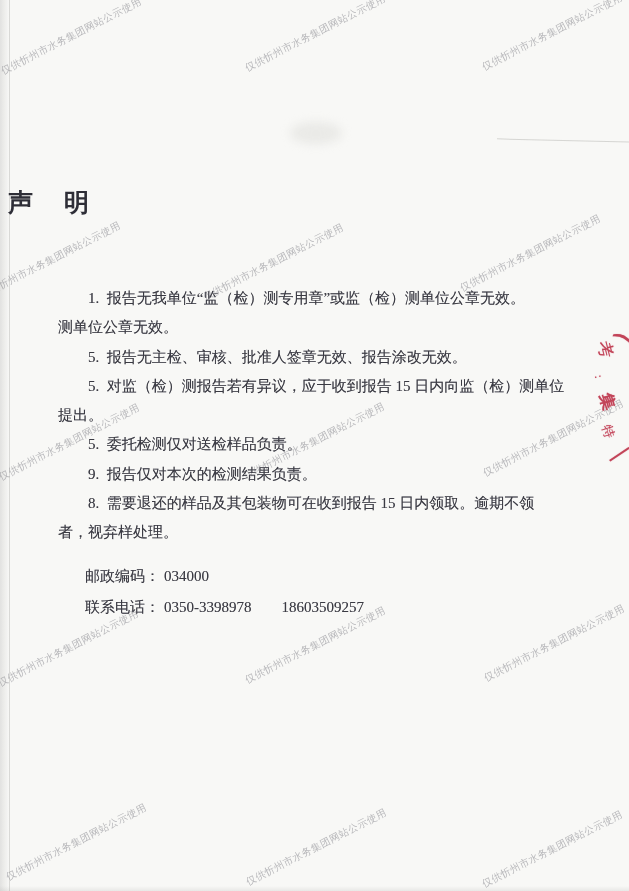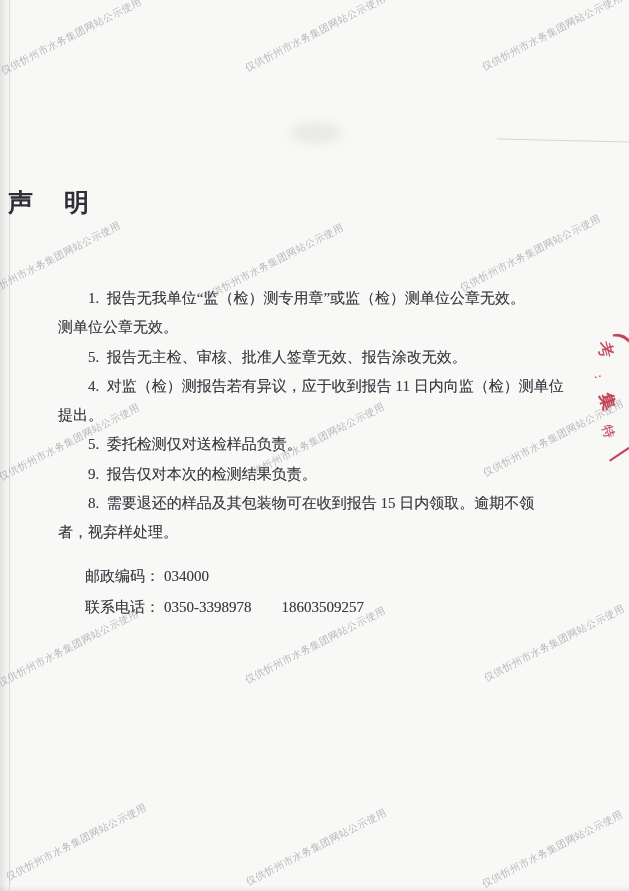--- a/index.html
+++ b/index.html
@@ -112,21 +112,21 @@
   <div class="edge-bottom"></div>
   <div class="crease"></div>
   <div class="smudge"></div>
 
   <h1 class="title">声　明</h1>
 
   <div class="stmt" id="stmt">
       <div class="stmt-line indent">1.  报告无我单位“监（检）测专用章”或监（检）测单位公章无效。</div>
       <div class="stmt-line">测单位公章无效。</div>
       <div class="stmt-line indent">5.  报告无主检、审核、批准人签章无效、报告涂改无效。</div>
-      <div class="stmt-line indent">4.  对监（检）测报告若有异议，应于收到报告 11 日内向监（检）测单位</div>
+      <div class="stmt-line indent">5.  对监（检）测报告若有异议，应于收到报告 15 日内向监（检）测单位</div>
       <div class="stmt-line">提出。</div>
       <div class="stmt-line indent">5.  委托检测仅对送检样品负责。</div>
       <div class="stmt-line indent">9.  报告仅对本次的检测结果负责。</div>
       <div class="stmt-line indent">8.  需要退还的样品及其包装物可在收到报告 15 日内领取。逾期不领</div>
       <div class="stmt-line">者，视弃样处理。</div>
     </div>
 
   <div class="contact" id="contact">
       <div class="contact-row"><span class="c-label">邮政编码：</span><span class="c-value">034000</span></div>
       <div class="contact-row"><span class="c-label">联系电话：</span><span class="c-value">0350-3398978　　18603509257</span></div>

